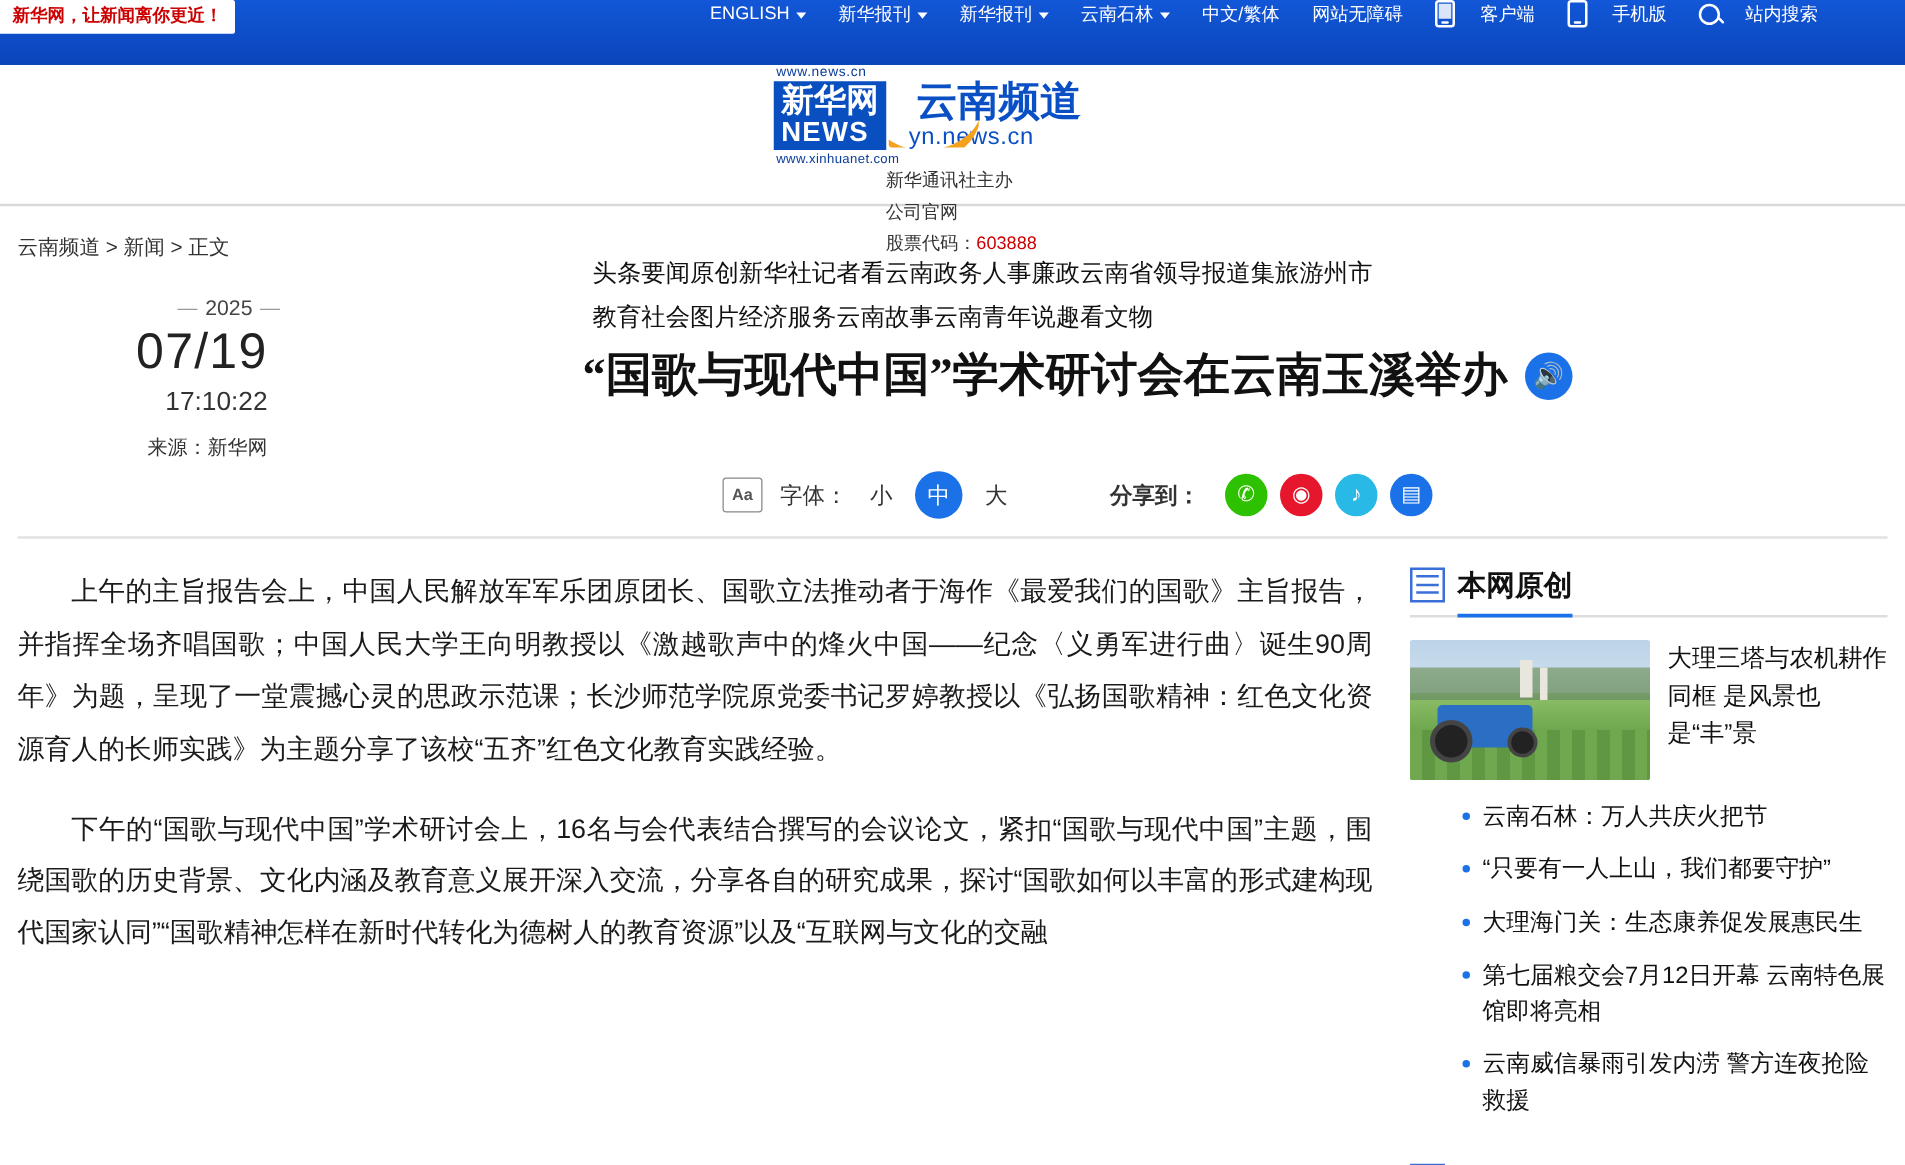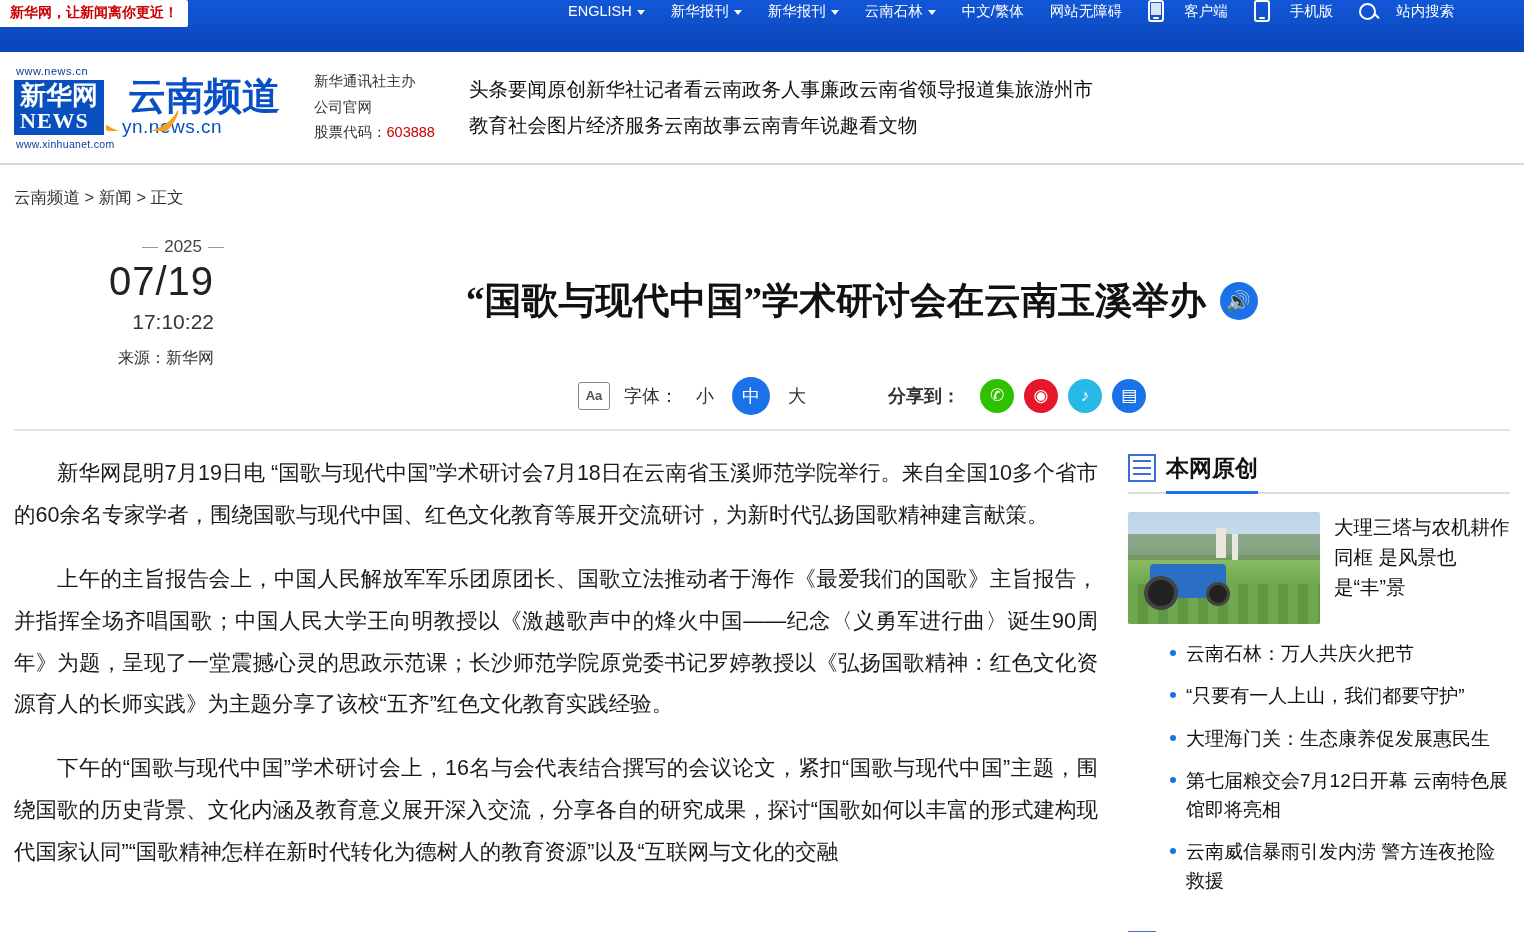--- a/index.html
+++ b/index.html
@@ -75,49 +75,49 @@
   }
 
   
   .header {
     height: 113px;
     border-bottom: 2px solid #d8d8d8;
     display: flex;
     align-items: center;
     padding: 0 0 0 14px;
     position: relative;
+    flex-direction: column;
   }
   .logo-block { width: 300px; flex: none; position: relative; }
   .logo-www { font-size: 11px; color: #0a3c9a; letter-spacing: .5px; margin-left: 2px; }
   .logo-main { display:flex; align-items:center; }
   .logo-news {
     background: #0a4fc0;
     color:#fff;
     font-weight: bold;
     font-size: 27px;
     padding: 2px 6px 3px 6px;
     letter-spacing: 0px;
     line-height: 1.05;
     position: relative;
-    font-family: Liberation Serif, serif;
   }
   .logo-news .cn { display:block; font-size:26px; }
   .logo-news .en { display:block; font-size:22px; letter-spacing:1px; }
   .logo-bottom { font-size: 10.5px; color: #0a3c9a; letter-spacing:.3px; margin-left:2px; }
   .logo-swoosh {
     position:absolute; left: 92px; top: 30px; width: 72px; height: 36px;
     overflow:hidden;
   }
   .logo-swoosh::before {
     content:""; position:absolute; left:-10px; top:-2px; width:86px; height:40px;
     border-bottom: 9px solid #f5a11e; border-radius: 0 0 60% 60%/0 0 100% 100%;
     transform: rotate(-6deg);
   }
   .channel-name {
-    font-size: 38px; color: #0a50c4; font-weight: bold; margin-left: 6px; line-height:1.05;
+    font-size: 33px; color: #0a50c4; font-weight: bold; margin-left: 6px; line-height:1.05;
   }
   .channel-url { font-size: 19px; color:#0a50c4; letter-spacing:.5px; }
   .org-info { font-size: 14.5px; color:#333; line-height: 1.75; white-space:nowrap; }
   .org-info .code { color:#c00; }
   .menu {
     margin-left: 34px;
     font-size: 19.5px;
     color: #111;
     line-height: 1.1;
   }
@@ -368,21 +368,20 @@
           <span class="sicon douyin">♪</span>
           <span class="sicon app">▤</span>
         </span>
       </div>
     </div>
   </div>
 </div>
 
 <div class="body-wrap">
   <div class="article">
-    <p>新华网昆明7月19日电 “国歌与现代中国”学术研讨会7月18日在云南省玉溪师范学院举行。来自全国10多个省市的60余名专家学者，围绕国歌与现代中国、红色文化教育等展开交流研讨，为新时代弘扬国歌精神建言献策。</p>
     <p>上午的主旨报告会上，中国人民解放军军乐团原团长、国歌立法推动者于海作《最爱我们的国歌》主旨报告，并指挥全场齐唱国歌；中国人民大学王向明教授以《激越歌声中的烽火中国——纪念〈义勇军进行曲〉诞生90周年》为题，呈现了一堂震撼心灵的思政示范课；长沙师范学院原党委书记罗婷教授以《弘扬国歌精神：红色文化资源育人的长师实践》为主题分享了该校“五齐”红色文化教育实践经验。</p>
     <p>下午的“国歌与现代中国”学术研讨会上，16名与会代表结合撰写的会议论文，紧扣“国歌与现代中国”主题，围绕国歌的历史背景、文化内涵及教育意义展开深入交流，分享各自的研究成果，探讨“国歌如何以丰富的形式建构现代国家认同”“国歌精神怎样在新时代转化为德树人的教育资源”以及“互联网与文化的交融</p>
   </div>
 
   <div class="sidebar">
     <div class="side-head">
       <span class="glyph"></span>
       <span class="side-title">本网原创</span>
     </div>
     <div class="feature">

